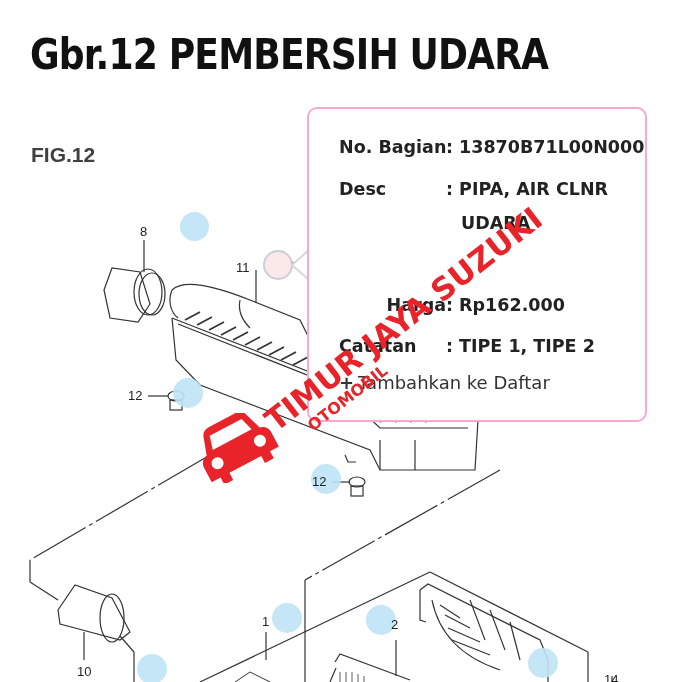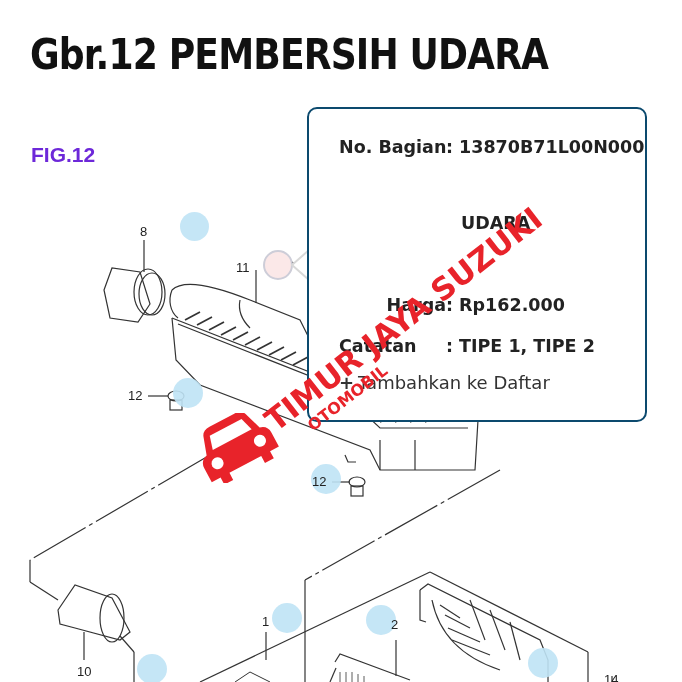--- a/index.html
+++ b/index.html
@@ -1,23 +1,23 @@
 <!DOCTYPE html>
 <html><head>
 <meta charset="utf-8">
 <style>
   html, body { margin:0; padding:0; }
   body { width:682px; height:682px; background:#ffffff; position:relative; overflow:hidden; font-family:"DejaVu Sans", sans-serif; }
   .page-title { position:absolute; left:30px; top:30px; font-family:"DejaVu Sans", sans-serif; font-weight:bold; font-size:42px; letter-spacing:-1px; color:#111; transform:scaleX(0.86); transform-origin:left top; white-space:nowrap; }
-  .fig-label { position:absolute; left:31px; top:143px; font-family:"Liberation Sans", sans-serif; font-weight:bold; font-size:21px; color:#6d28d9; }
+  .fig-label { position:absolute; left:31px; top:143px; font-family:"Liberation Sans", sans-serif; font-weight:bold; font-size:21px; color:#404040; }
   .diagram { position:absolute; left:0; top:0; width:682px; height:682px; }
   .callout { position:absolute; font-family:"Liberation Sans", sans-serif; font-size:13px; color:#222; }
   .hotspot { position:absolute; border-radius:50%; background:#bfe3f5; opacity:0.9; }
   .hotspot.active { background:#fbe6e6; border:2px solid #c8c8d4; box-sizing:border-box; }
-  .popup { position:absolute; left:307px; top:107px; width:340px; height:315px; background:#fff; border:2px solid #0c4a6e; border-radius:10px; box-sizing:border-box; }
+  .popup { position:absolute; left:307px; top:107px; width:340px; height:315px; background:#fff; border:2px solid #f9a8d4; border-radius:10px; box-sizing:border-box; }
   .popup .row { position:absolute; left:30px; font-family:"DejaVu Sans", sans-serif; font-weight:bold; font-size:17.5px; color:#222; white-space:nowrap; }
   .popup .lbl { display:inline-block; width:107px; }
   .popup .val { display:inline-block; }
   .popup .val2 { position:absolute; left:122px; }
   .add-link { position:absolute; left:30px; top:263px; font-family:"DejaVu Sans", sans-serif; font-size:18px; color:#333; white-space:nowrap; }
   .add-link .plus { font-weight:bold; margin-right:4px; }
   .watermark { position:absolute; left:246px; top:250px; transform:rotate(-38deg); transform-origin:left top; color:#e8232a; pointer-events:none; }
   .car { position:absolute; left:195px; top:413px; }
 </style>
 </head>
@@ -138,20 +138,23 @@
 <div class="callout" style="left:604px;top:672px;">14</div>
 
 <svg style="position:absolute;left:290px;top:240px;" width="22" height="50">
   <path d="M19 0 L19 10 L2 25 L19 40 L19 50" fill="#fff" stroke="#d8d8d8" stroke-width="2"></path>
 </svg>
 
 <div class="popup">
   <div class="row" style="top:28px;">
     <span class="lbl">No. Bagian</span><span>:</span>&nbsp;<span class="val">13870B71L00N000</span>
   </div>
+  <div class="row" style="top:70px;">
+    <span class="lbl">Desc</span><span>:</span>&nbsp;<span class="val">PIPA, AIR CLNR</span>
+  </div>
   <div class="row" style="top:104px;">
     <span class="val2">UDARA</span>
   </div>
   <div class="row" style="top:186px;text-align:right;">
     <span class="lbl">Harga</span><span>:</span>&nbsp;<span class="val">Rp162.000</span>
   </div>
   <div class="row" style="top:227px;">
     <span class="lbl">Catatan</span><span>:</span>&nbsp;<span class="val">TIPE 1, TIPE 2</span>
   </div>
   <div class="add-link">

